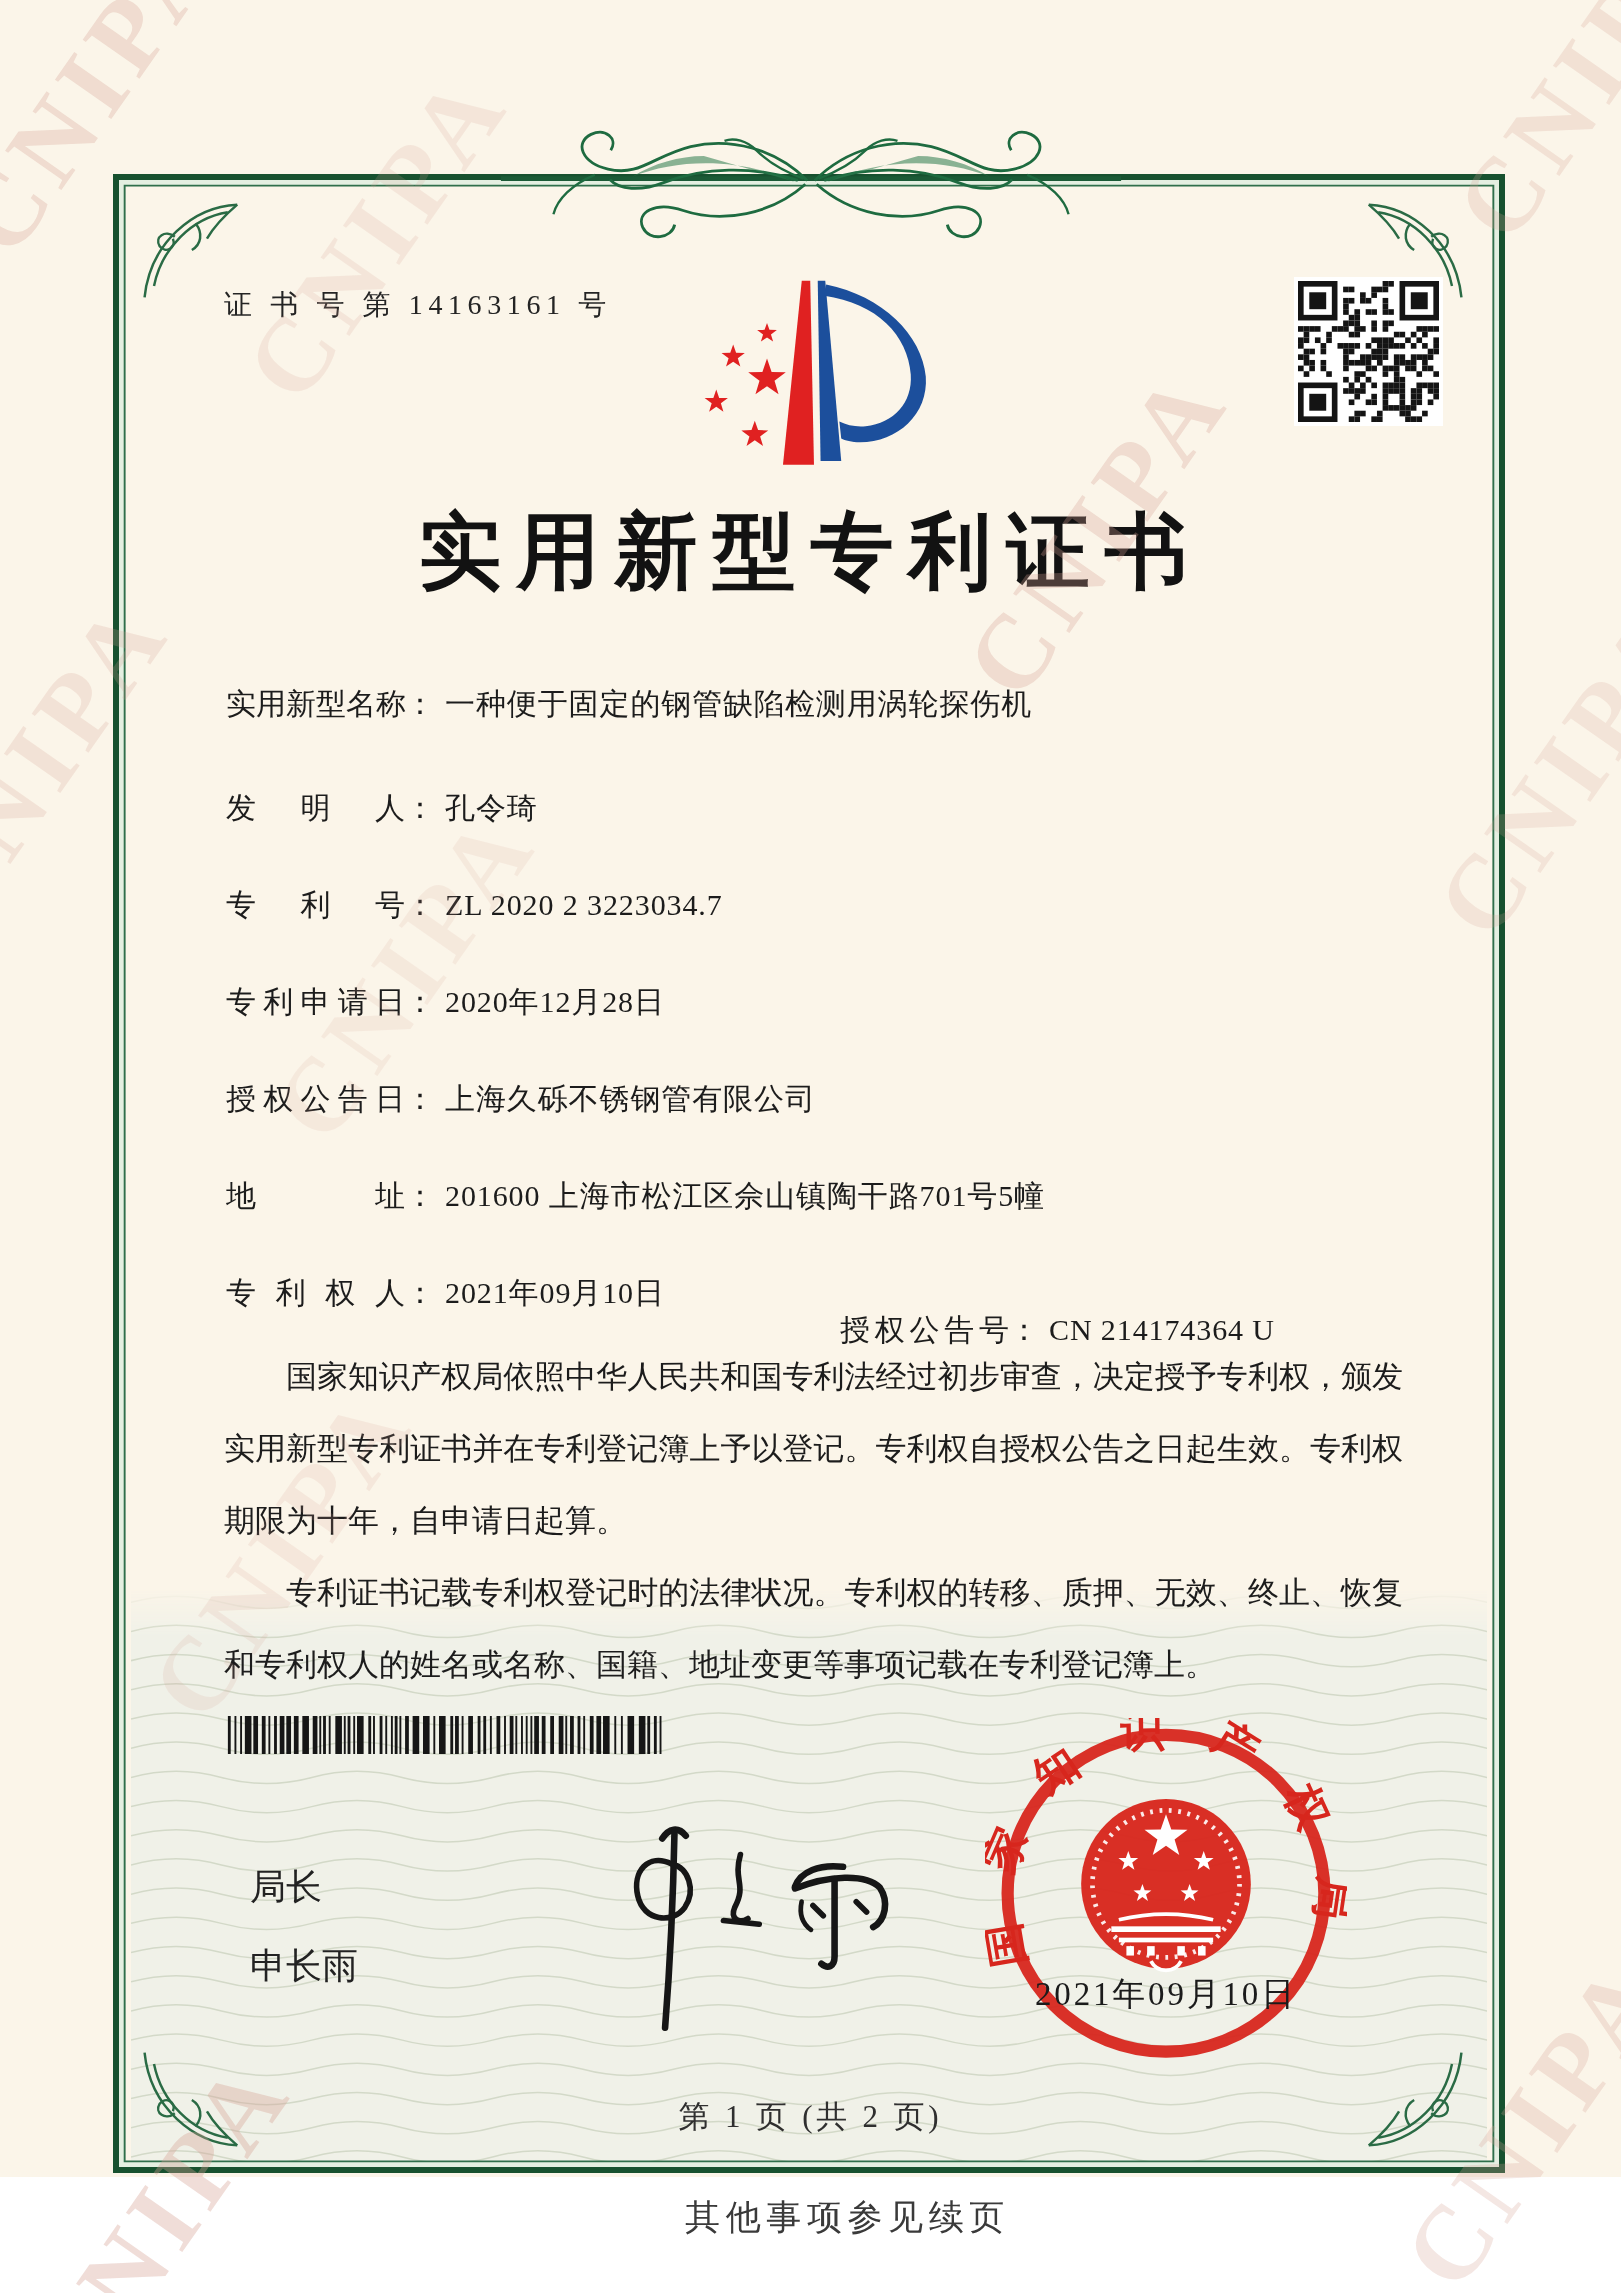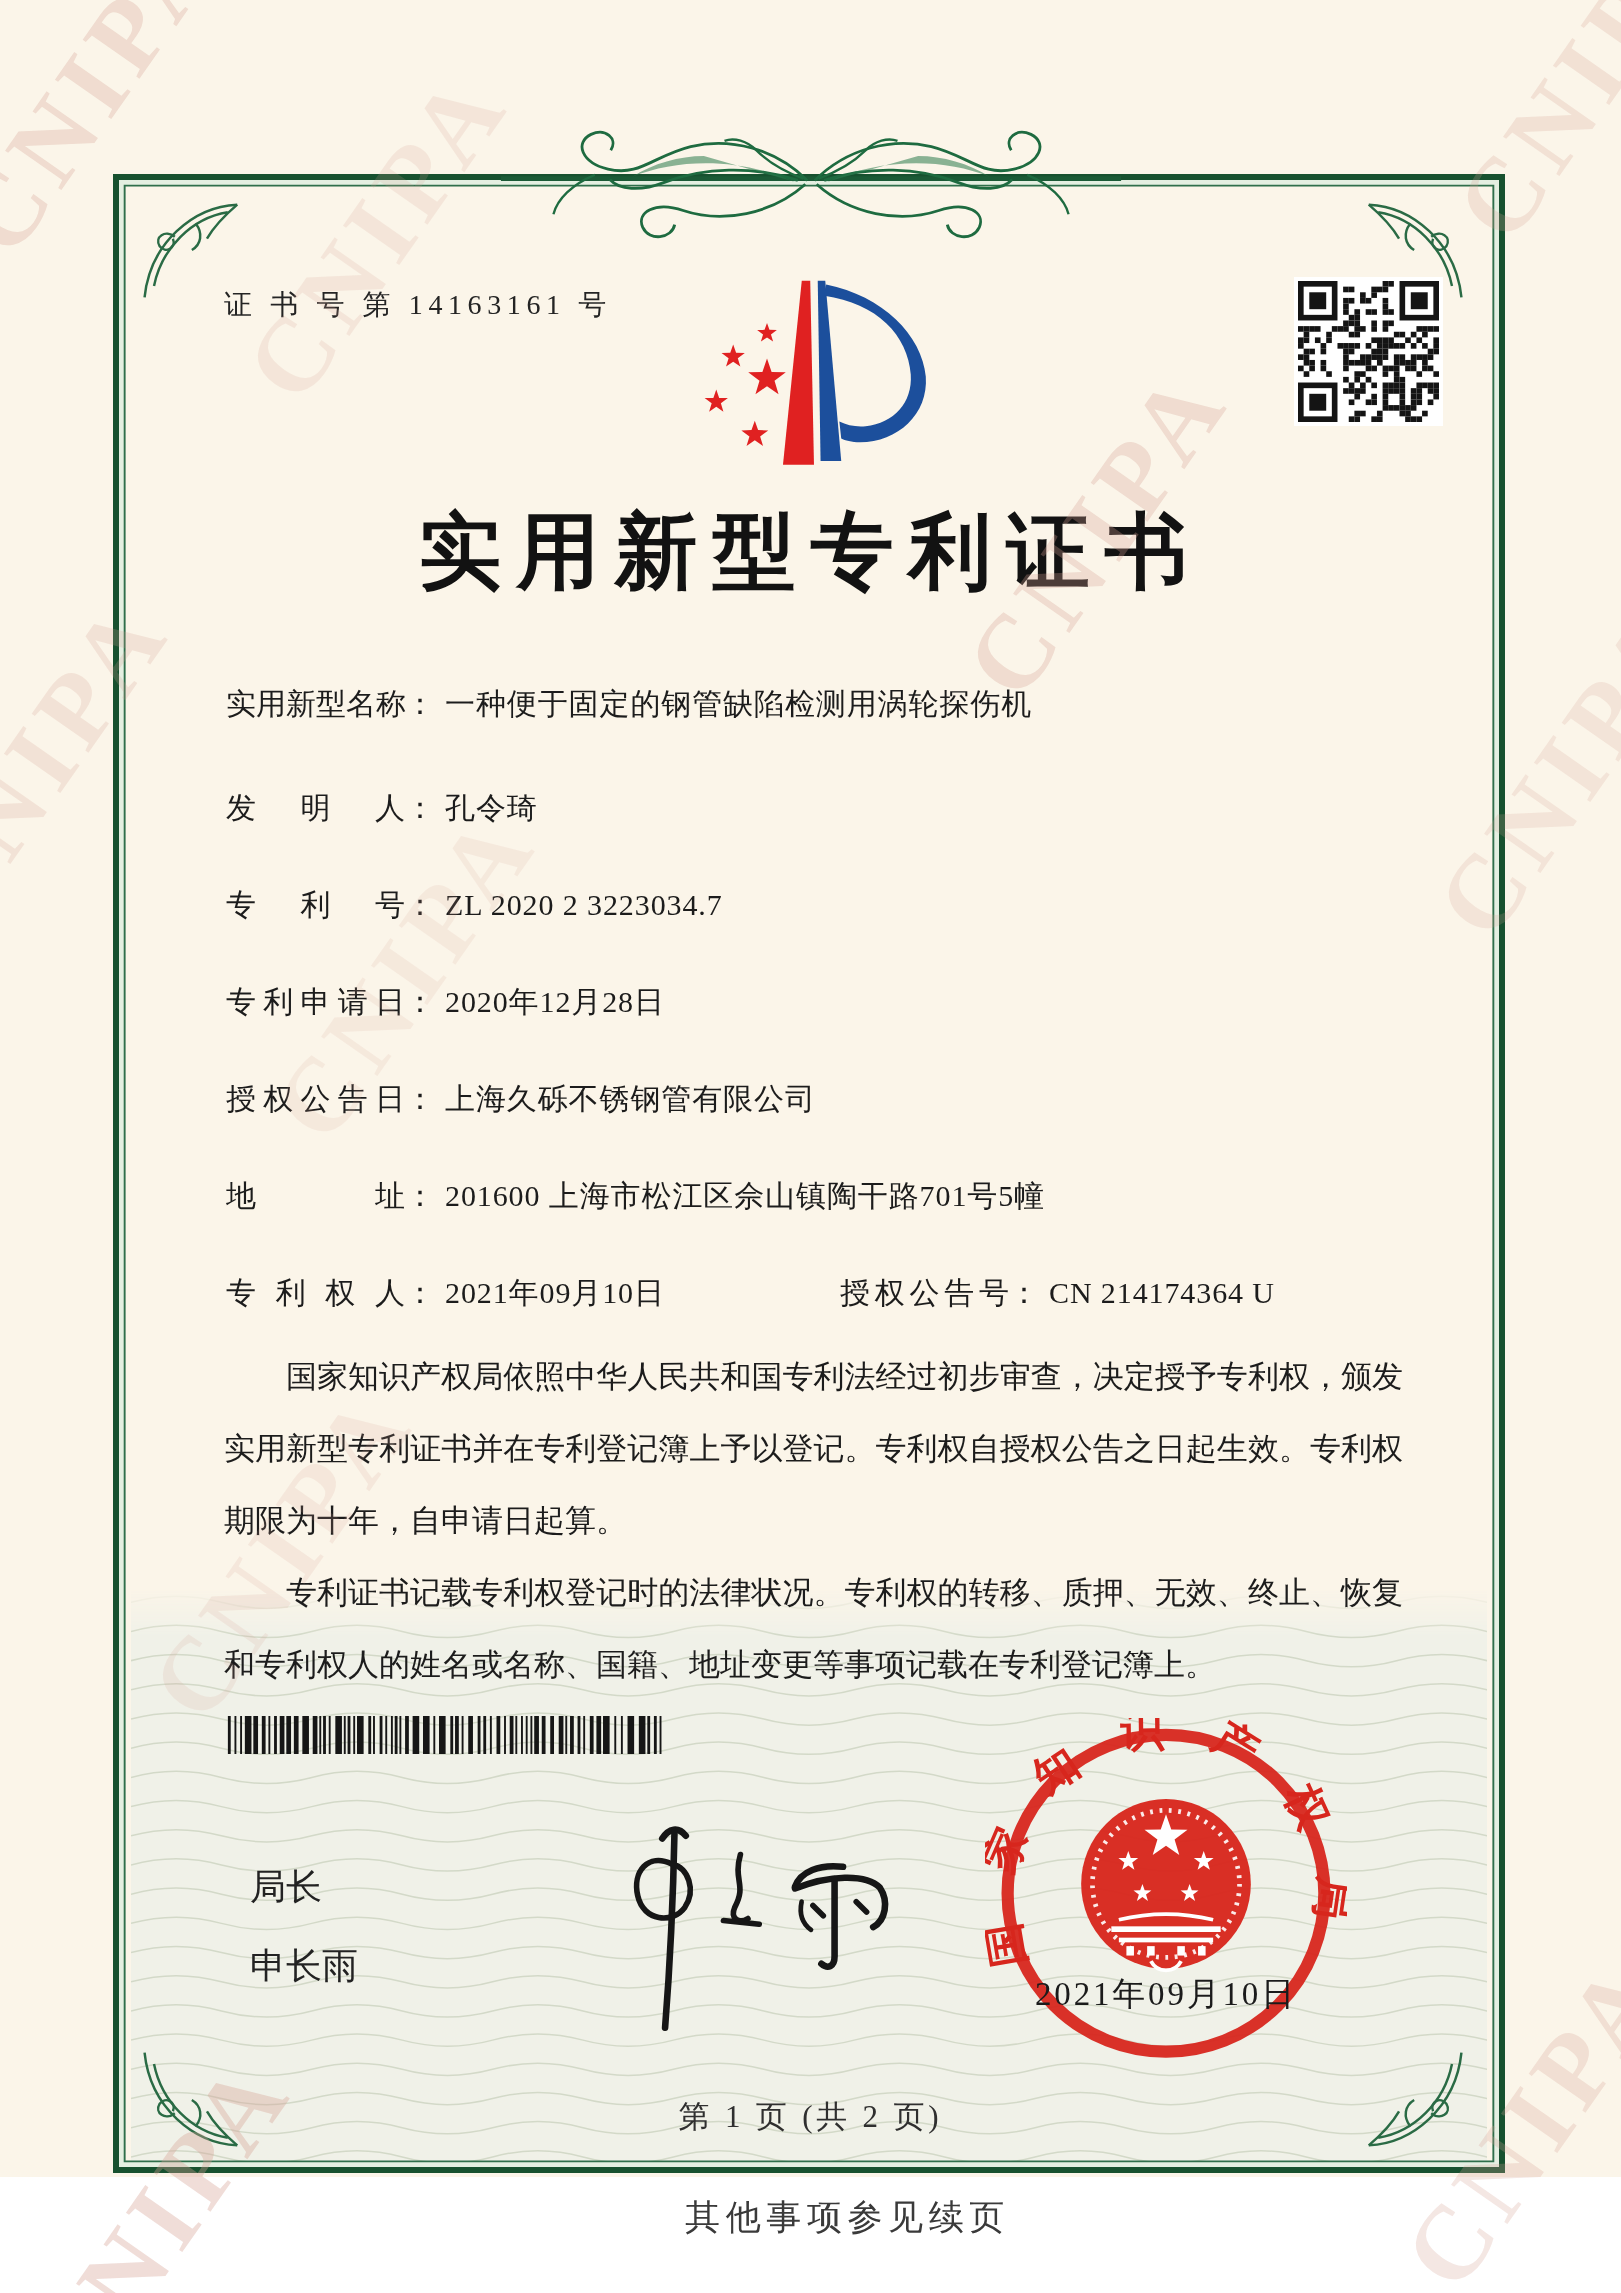--- a/index.html
+++ b/index.html
@@ -23,21 +23,21 @@
   .qr svg{width:141px;height:141px;display:block;}
   .logo{position:absolute;left:704px;top:275px;width:235px;height:202px;z-index:2;}
   .title{position:absolute;left:0;width:100%;top:497px;text-align:center;font-size:83px;font-weight:bold;
          letter-spacing:15px;color:#121212;z-index:2;}
   .fields{position:absolute;left:226px;top:684px;width:1196px;font-size:30px;z-index:2;}
   .frow{position:absolute;left:0;width:100%;white-space:nowrap;}
   .flabel{display:inline-block;width:179px;text-align:justify;text-align-last:justify;}
   .fcolon{display:inline-block;}
   .fvalue{display:inline-block;margin-left:10px;letter-spacing:0.9px;}
   .fgroup2{position:absolute;left:614px;top:0;}
-  .flabel2{display:inline-block;width:169px;text-align:justify;text-align-last:justify;}
+  .flabel2{display:inline-block;width:169px;text-align:justify;text-align-last:justify;margin-top:37px;}
   .body-text{position:absolute;left:224px;top:1341px;width:1179px;font-size:31px;line-height:72px;
              text-align:justify;z-index:2;}
   .body-text p{margin:0;text-indent:2em;}
   .barcode{position:absolute;left:226px;top:1716px;width:443px;height:38px;z-index:2;}
   .barcode svg{width:443px;height:38px;display:block;}
   .signer{position:absolute;left:250px;top:1847px;font-family:"Liberation Sans","DejaVu Sans",sans-serif;
           font-size:36px;color:#222;line-height:79px;z-index:2;}
   .signature{position:absolute;left:582px;top:1815px;width:330px;height:226px;z-index:2;}
   .seal{position:absolute;left:985px;top:1718px;width:362px;height:362px;z-index:3;}
   .page-footer{position:absolute;left:0;width:100%;top:2096px;text-align:center;font-size:31px;

